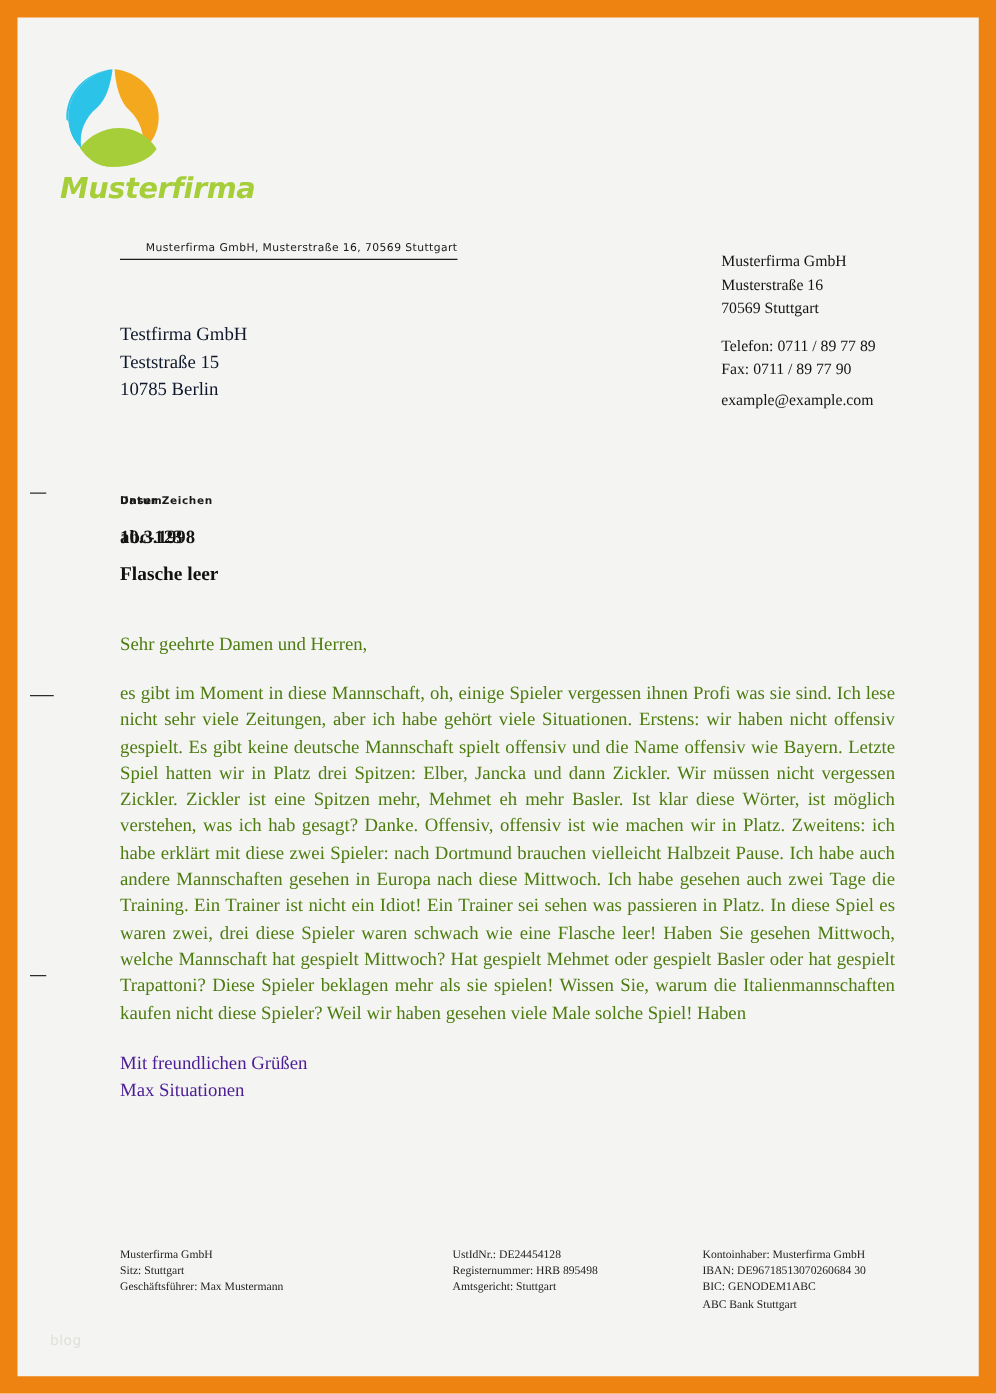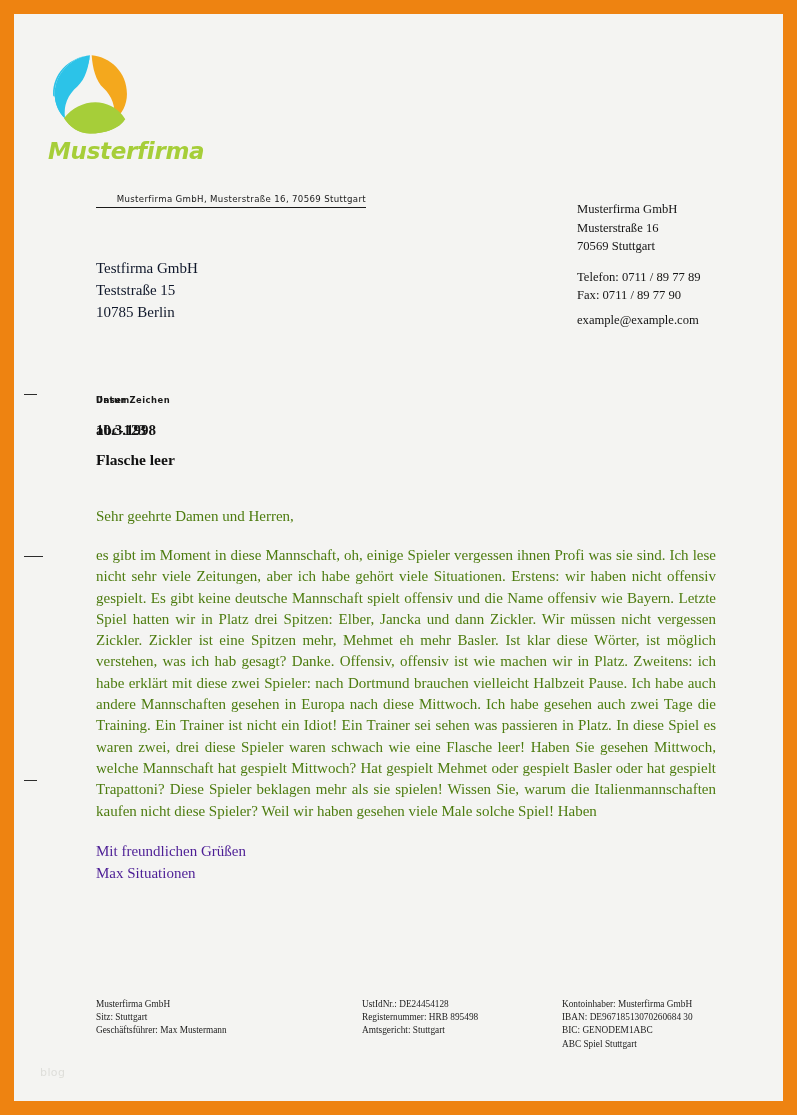--- a/index.html
+++ b/index.html
@@ -283,19 +283,19 @@
         </div>
         <div class="footer-col c2">
           <div>UstIdNr.: DE24454128</div>
           <div>Registernummer: HRB 895498</div>
           <div>Amtsgericht: Stuttgart</div>
         </div>
         <div class="footer-col c3">
           <div>Kontoinhaber: Musterfirma GmbH</div>
           <div>IBAN: DE96718513070260684 30</div>
           <div>BIC: GENODEM1ABC</div>
-          <div>ABC Spiel Stuttgart</div>
+          <div>ABC Bank Stuttgart</div>
         </div>
       </div>
 
     </div>
   </div>
 </div>
 
 </body></html>

